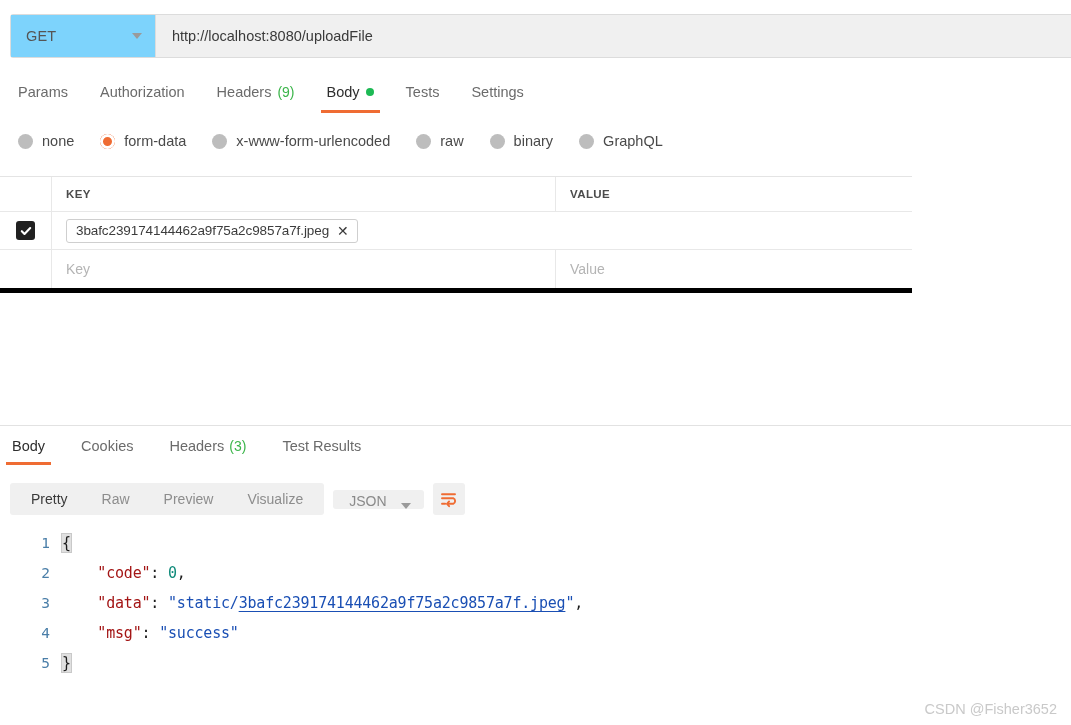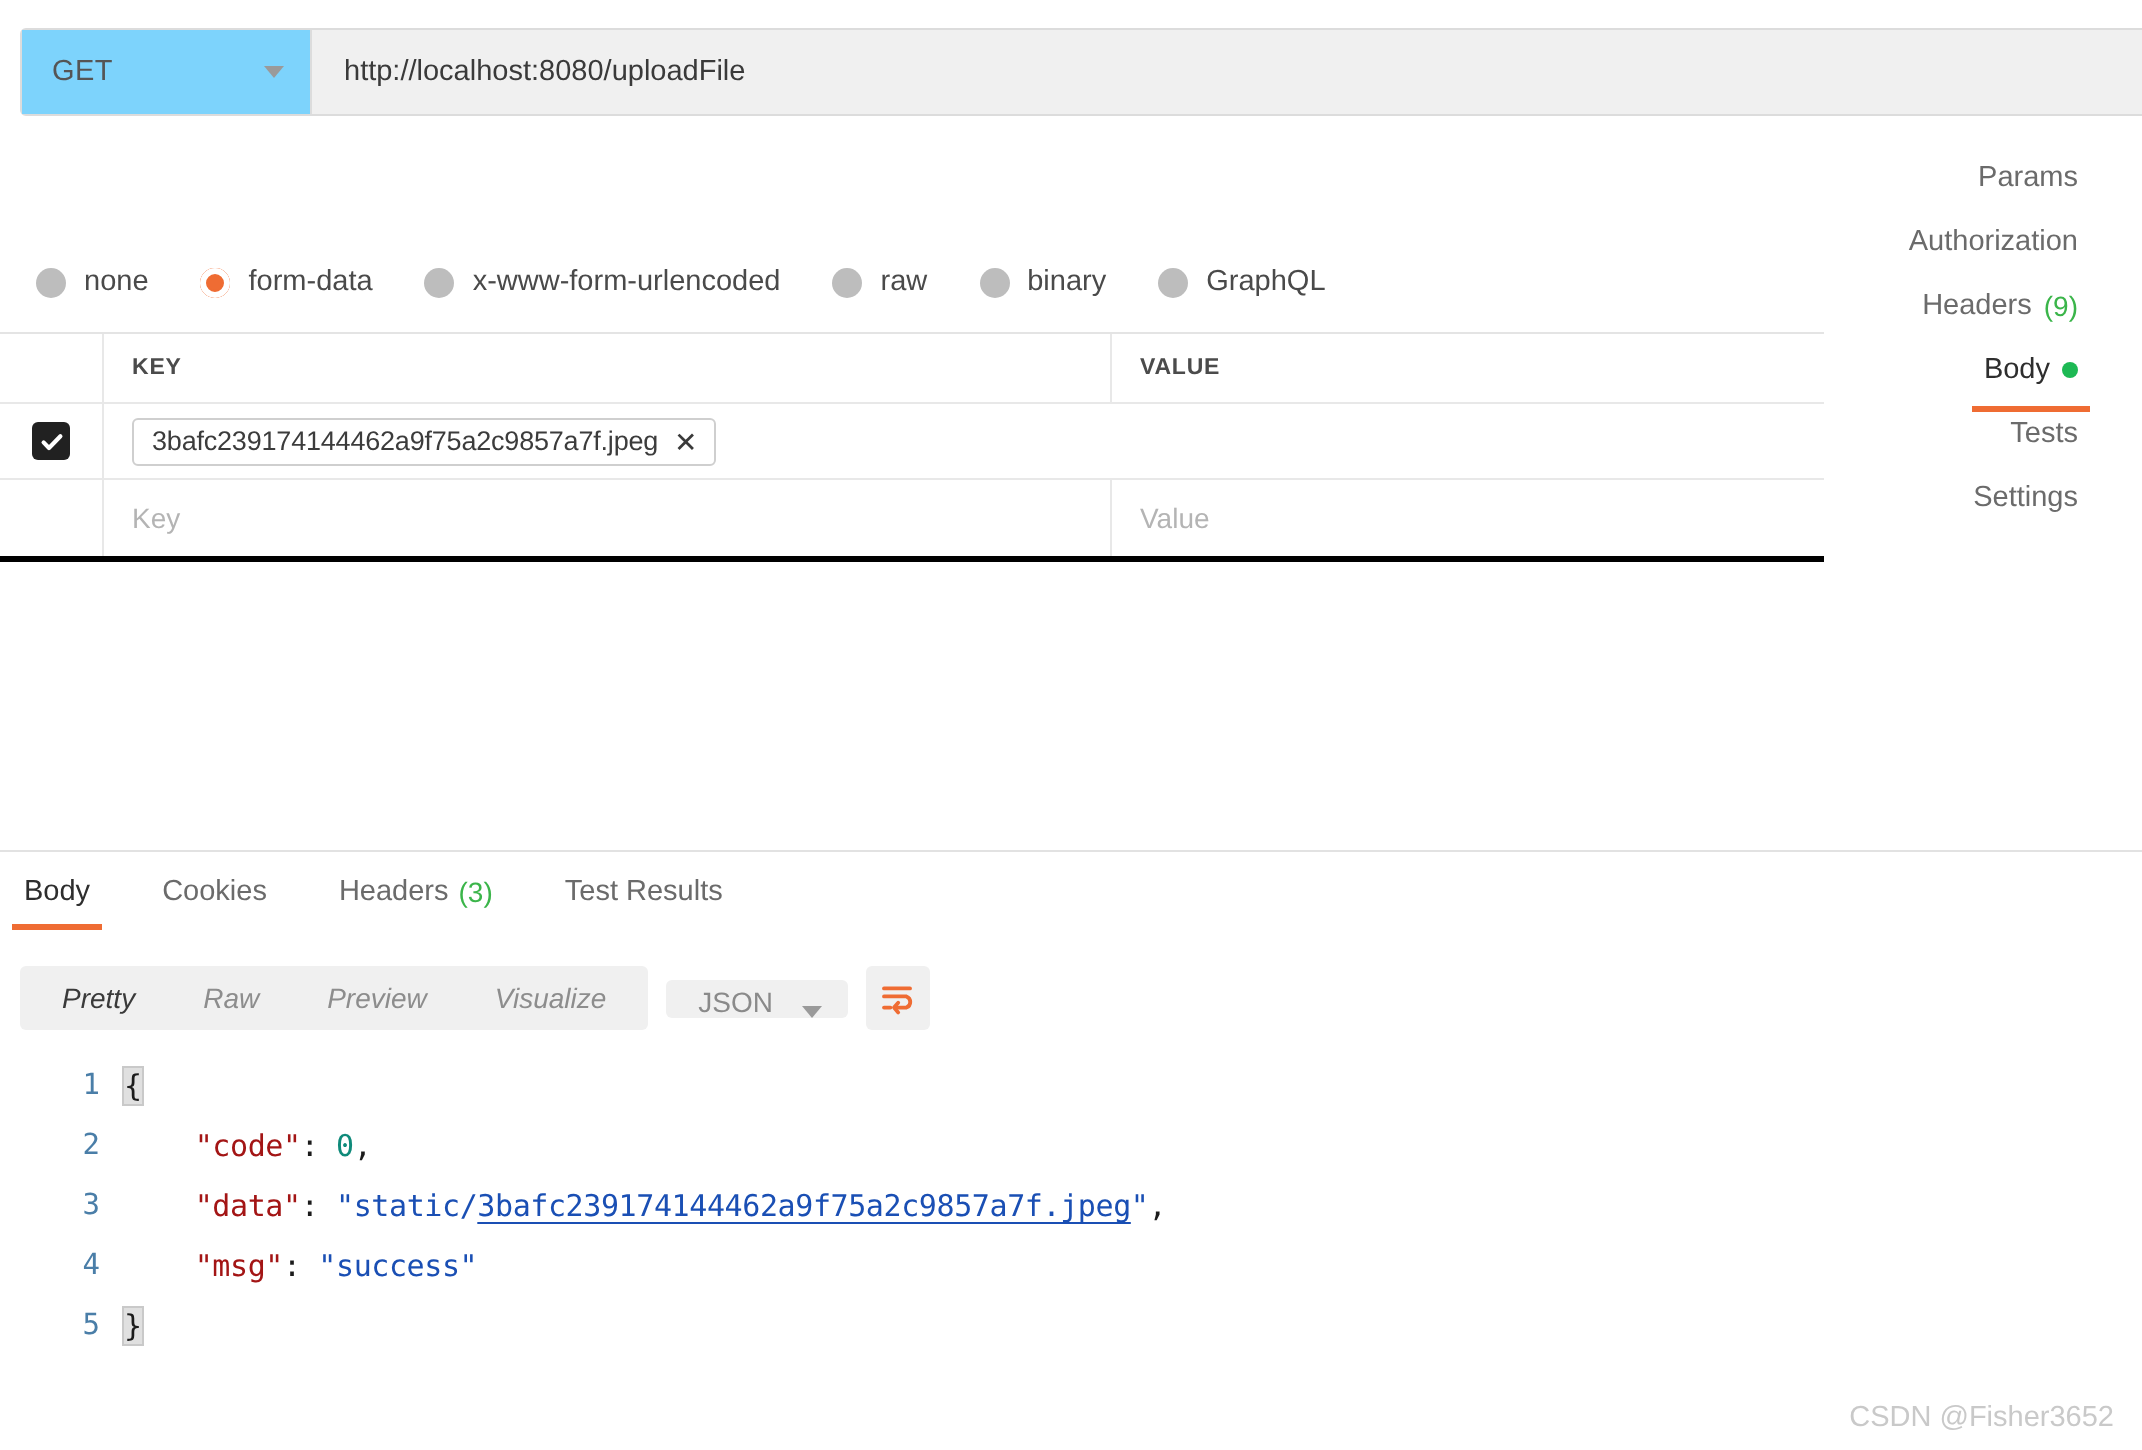--- a/index.html
+++ b/index.html
@@ -57,24 +57,23 @@
     color: #3a3a3a;
     cursor: text;
   }
 
   
   .req-tabs {
     position: absolute;
     left: 0; top: 78px;
     width: 1071px; height: 38px;
     display: flex;
-    align-items: flex-end;
+    align-items: center;
     padding-left: 18px;
     box-sizing: border-box;
-    flex-direction: column;
   }
   .req-tab {
     position: relative;
     padding: 3px 0 13px 0;
     margin-right: 32px;
     font-size: 14.5px;
     color: #6b6b6b;
     cursor: pointer;
     display: flex;
     align-items: center;
@@ -124,24 +123,24 @@
     box-shadow: inset 0 0 0 3px #ffffff, inset 0 0 0 4px #ef6c33;
   }
   .radio-label {
     font-size: 14.5px;
     color: #4a4a4a;
   }
 
   
   .kv-table {
     position: absolute;
-    left: 0; top: 166px;
+    left: 0; top: 176px;
     width: 912px;
     border-top: 1px solid #e4e4e4;
-    border-bottom: 3px solid #000000;
+    border-bottom: 5px solid #000000;
     box-sizing: border-box;
   }
   .kv-row {
     display: flex;
     border-bottom: 1px solid #e8e8e8;
     height: 38px;
     box-sizing: border-box;
   }
   .kv-row.last { border-bottom: none; }
   .kv-row.headrow { height: 35px; }
@@ -275,21 +274,20 @@
     padding: 0 4px;
     box-sizing: border-box;
   }
   .seg-btn {
     font-size: 14px;
     color: #8d8d8d;
     padding: 0 17px;
     line-height: 32px;
     cursor: pointer;
     white-space: nowrap;
-    font-style: italic;
   }
   .seg-btn.active { color: #3a3a3a; }
   .format-select {
     display: flex;
     align-items: flex-end;
     gap: 14px;
     background: #f0f0f0;
     border-radius: 3px;
     height: 19px;
     padding: 0 13px 0 16px;

